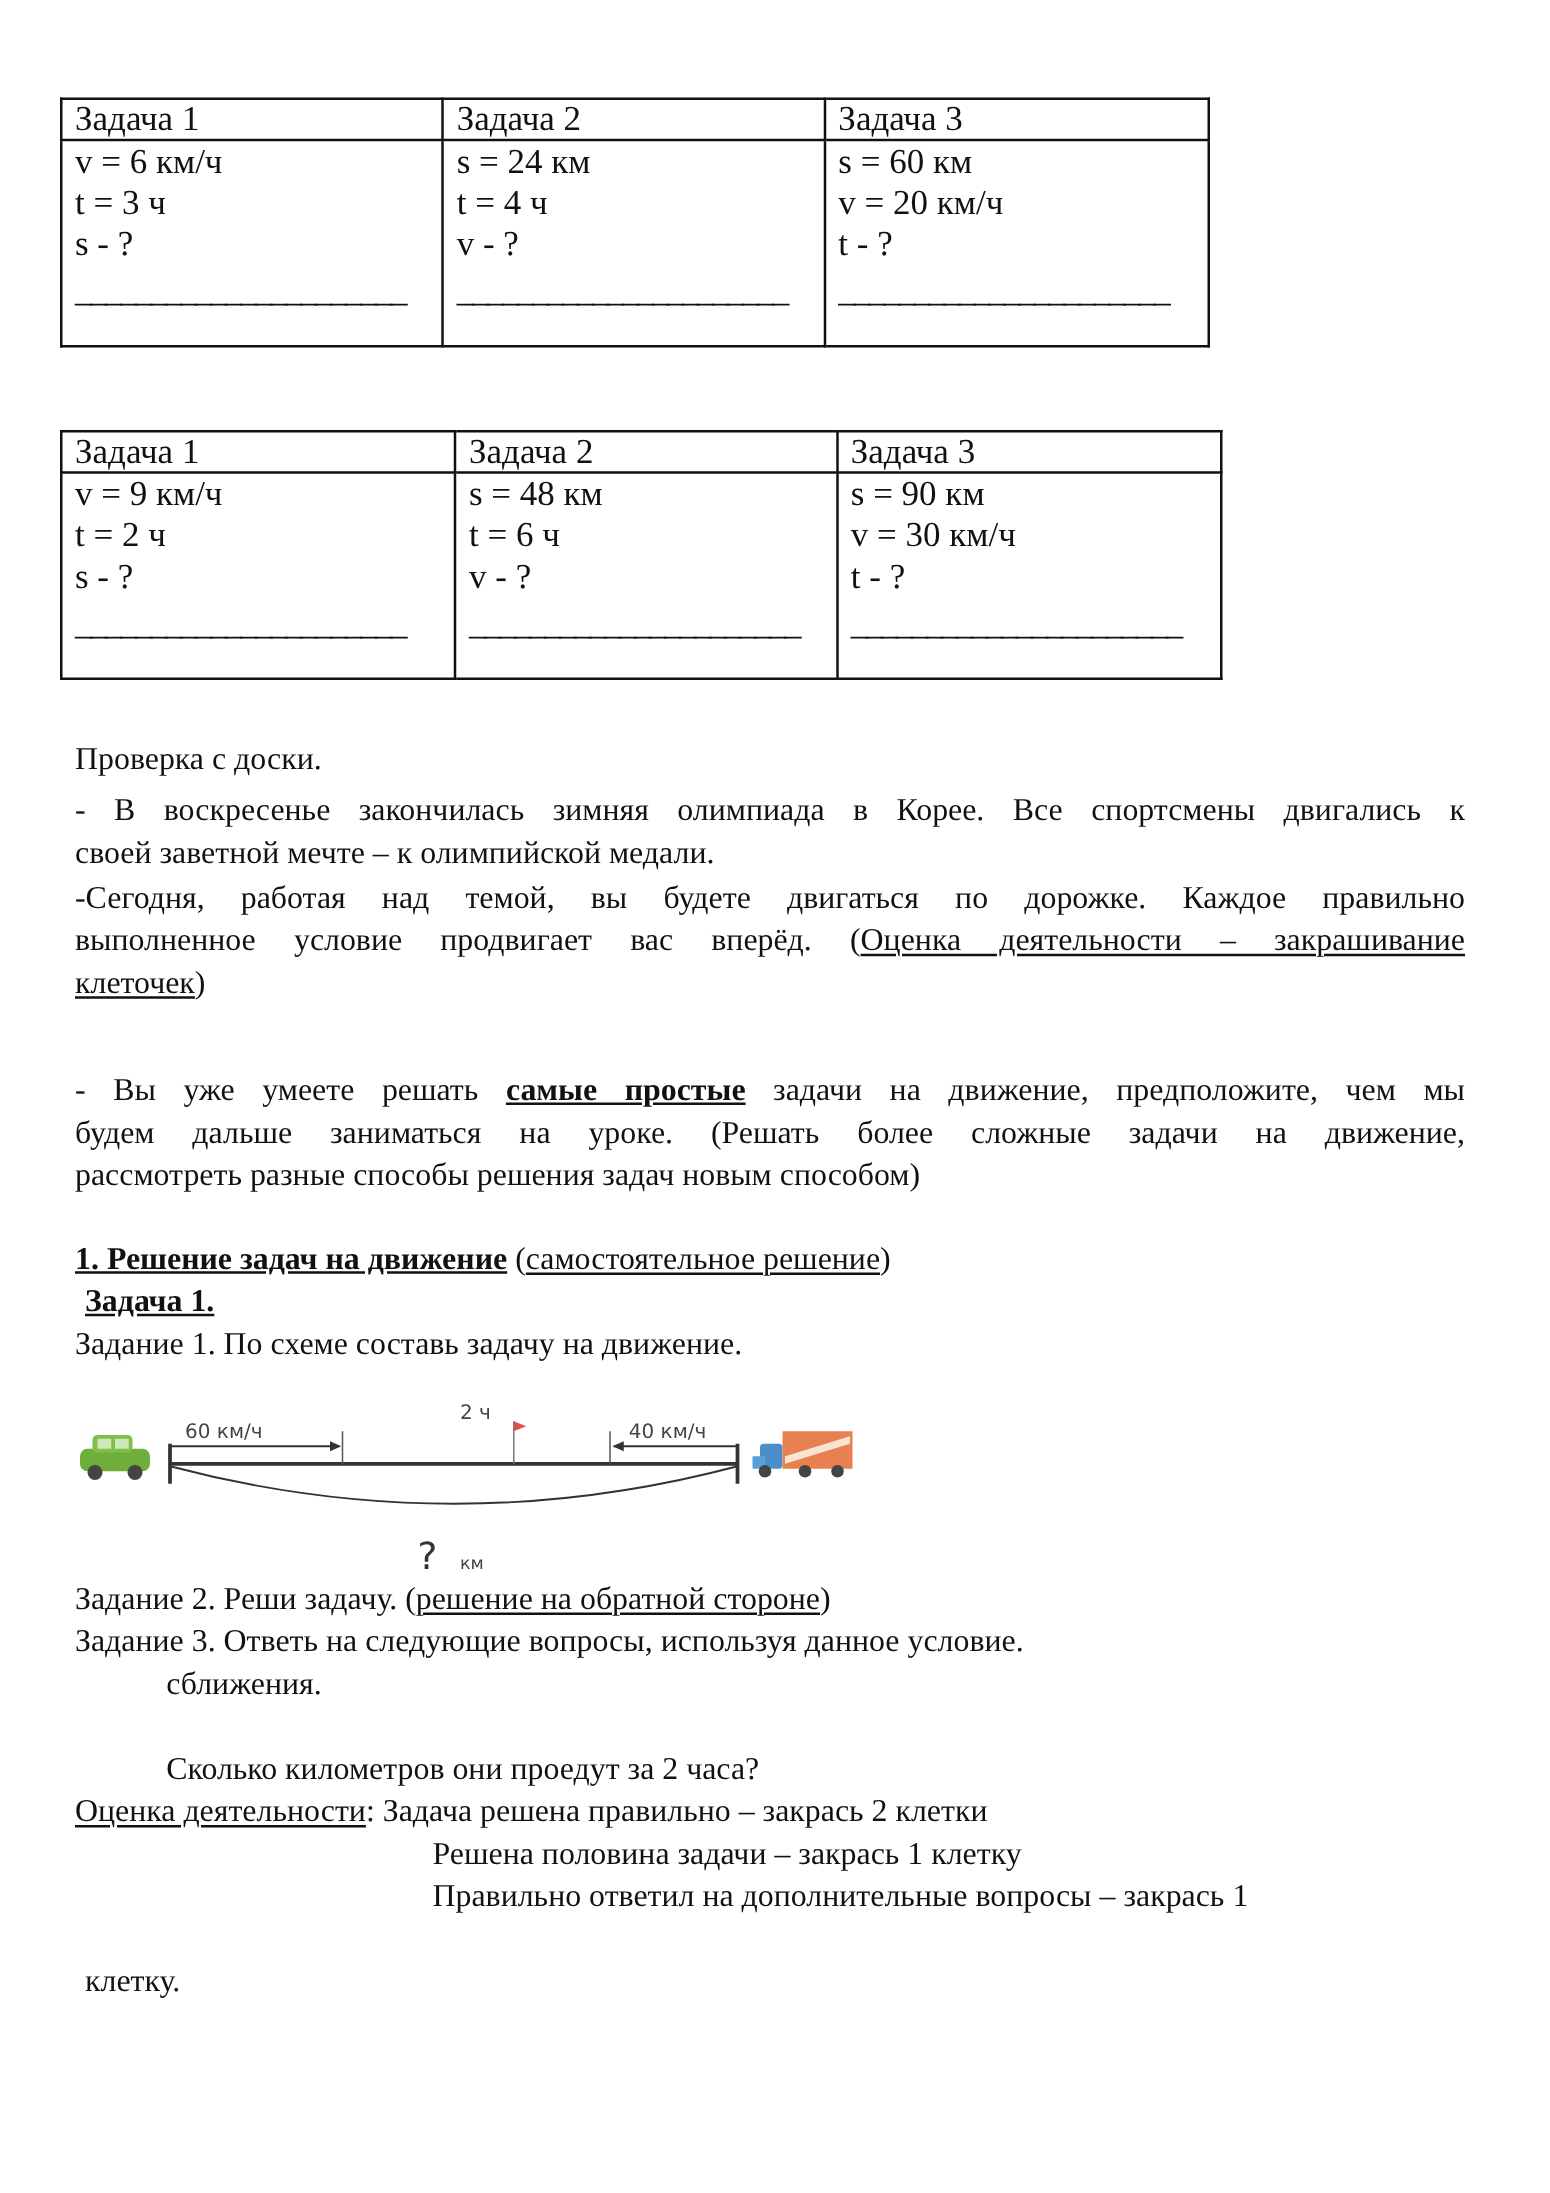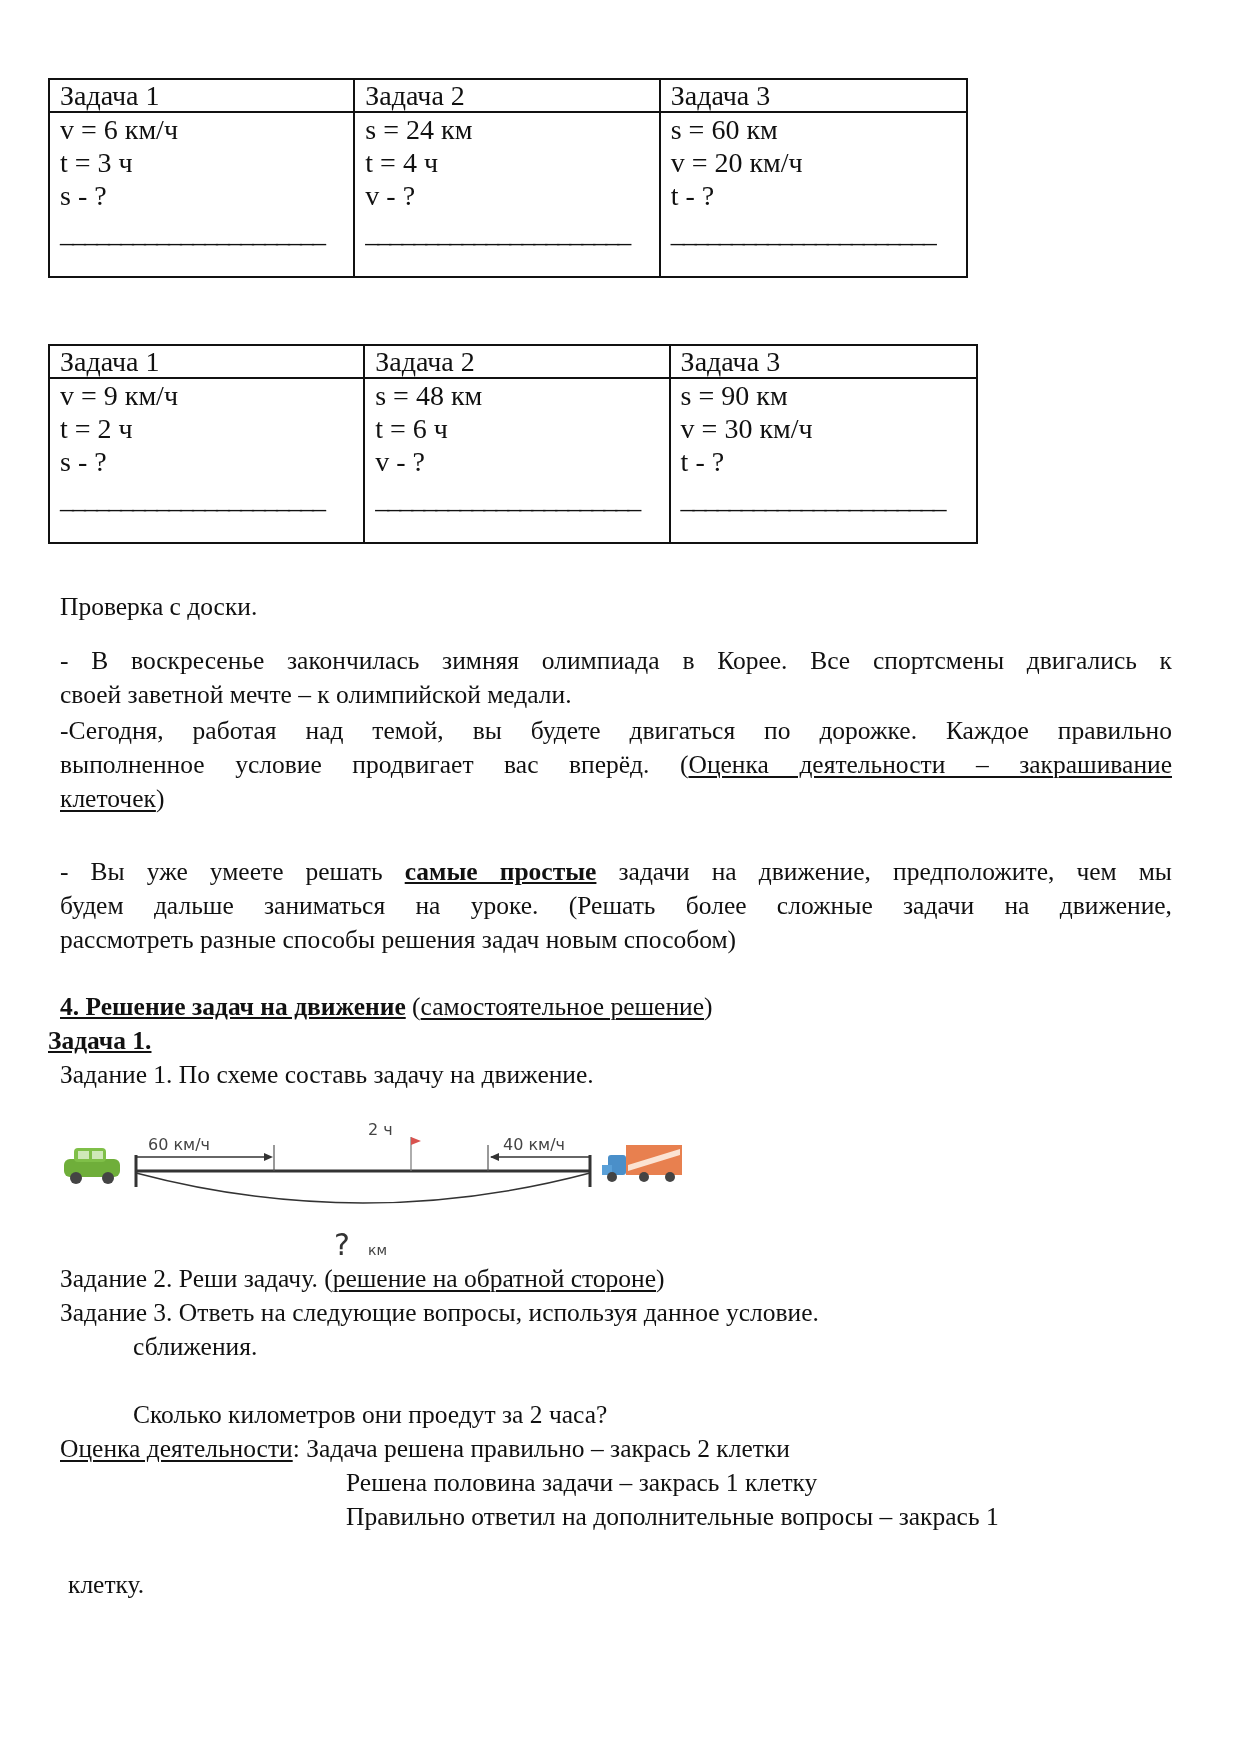--- a/index.html
+++ b/index.html
@@ -89,35 +89,35 @@
       <span class="cell-line">v =  30 км/ч</span>
       <span class="cell-line">t - ?</span>
       <span class="blank">______________________</span>
     </td>
   </tr>
 </tbody>
   </table>
 
 <div class="p" style="top:590px;">
   <span class="line-just" style="text-align-last:left">Проверка с доски.</span>
-  <span class="line-just" style="margin-top:20px">- В воскресенье закончилась зимняя олимпиада в Корее. Все спортсмены двигались к</span>
+  <span class="line-just" style="margin-top:7px">- В воскресенье закончилась зимняя олимпиада в Корее. Все спортсмены двигались к</span>
   <span style="display:block">своей заветной мечте – к олимпийской медали.</span>
   <span class="line-just" style="margin-top:2px">-Сегодня, работая над темой, вы будете двигаться по дорожке. Каждое правильно</span>
   <span class="line-just"><span>выполненное условие продвигает вас вперёд. (</span><span class="u">Оценка деятельности – закрашивание</span></span>
   <span style="display:block"><span class="u">клеточек</span><span>)</span></span>
 </div>
 
 <div class="p" style="top:855px;">
   <span class="line-just"><span>- Вы уже умеете решать </span><b>самые простые</b><span> задачи на движение, предположите, чем мы</span></span>
   <span class="line-just">будем дальше заниматься на уроке. (Решать более сложные задачи на движение,</span>
   <span style="display:block">рассмотреть разные способы решения задач  новым способом)</span>
 </div>
 
-<div class="abs" style="left:60px; top:990px;"><b>4. Решение задач на движение</b><span> (</span><span class="u">самостоятельное решение</span><span>)</span></div>
-<div class="abs" style="left:48px; top:1024px;"><b>Задача 1.</b></div>
+<div class="abs" style="left:60px; top:990px;"><b>1. Решение задач на движение</b><span> (</span><span class="u">самостоятельное решение</span><span>)</span></div>
+<div class="abs" style="left:68px; top:1024px;"><b>Задача 1.</b></div>
 <div class="abs" style="left:60px; top:1058px;">Задание 1. По схеме составь задачу на движение.</div>
 
 <svg id="diagram" viewBox="0 0 640 145">
   <g>
     <rect x="8" y="44" width="56" height="18" rx="6" fill="#6fae3a"></rect>
     <rect x="18" y="33" width="32" height="14" rx="4" fill="#7fbf48"></rect>
     <rect x="22" y="36" width="11" height="8" fill="#cfe8b8"></rect>
     <rect x="36" y="36" width="11" height="8" fill="#cfe8b8"></rect>
     <circle cx="20" cy="63" r="6" fill="#444"></circle>
     <circle cx="52" cy="63" r="6" fill="#444"></circle>

